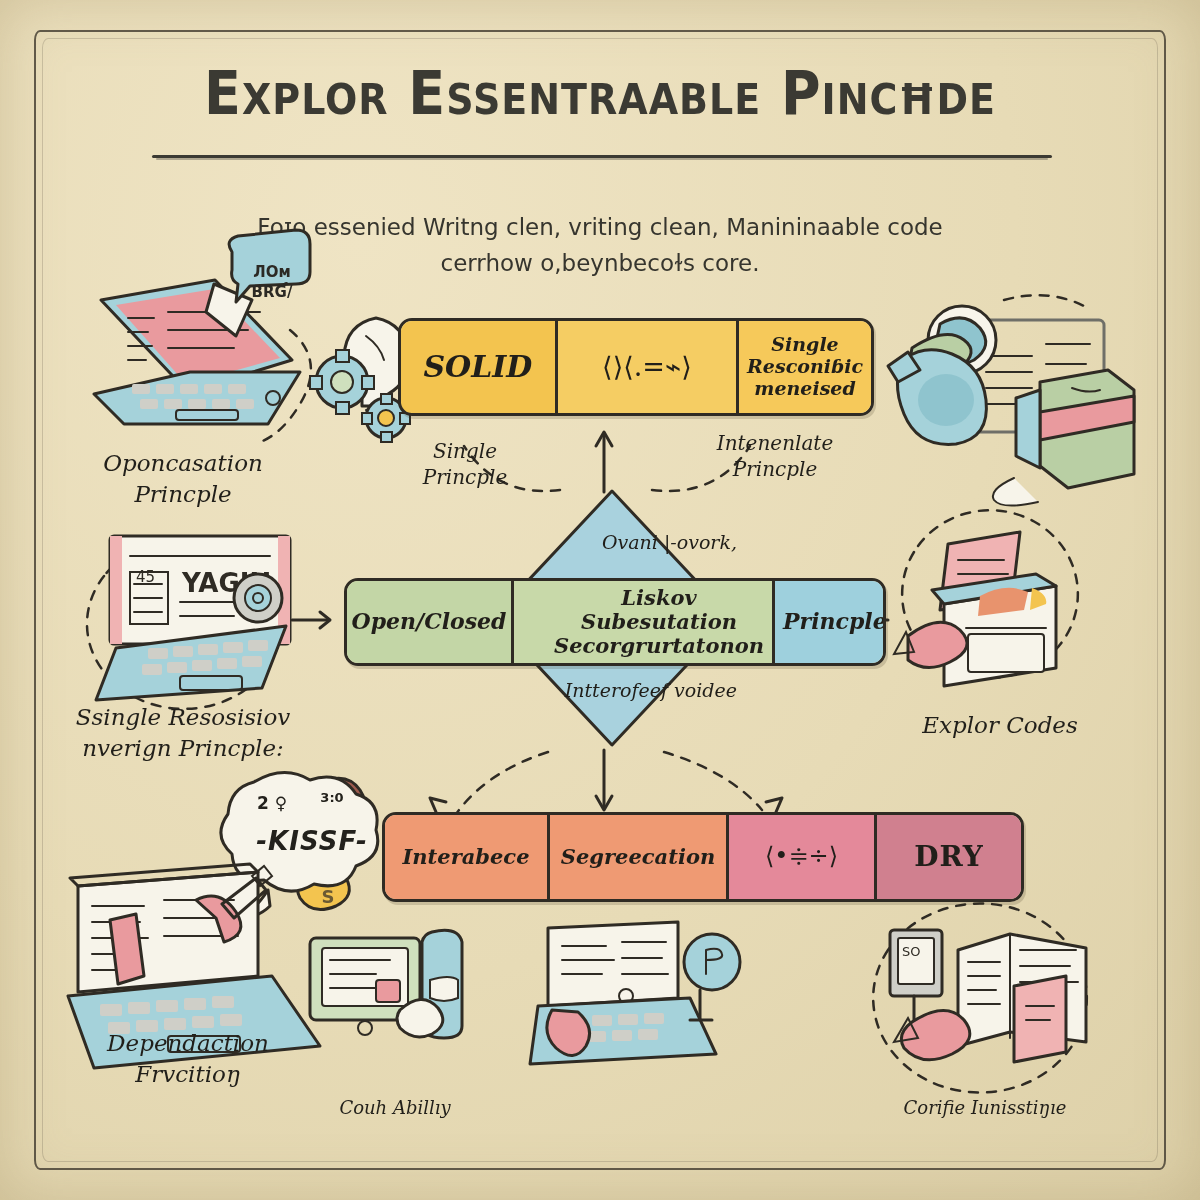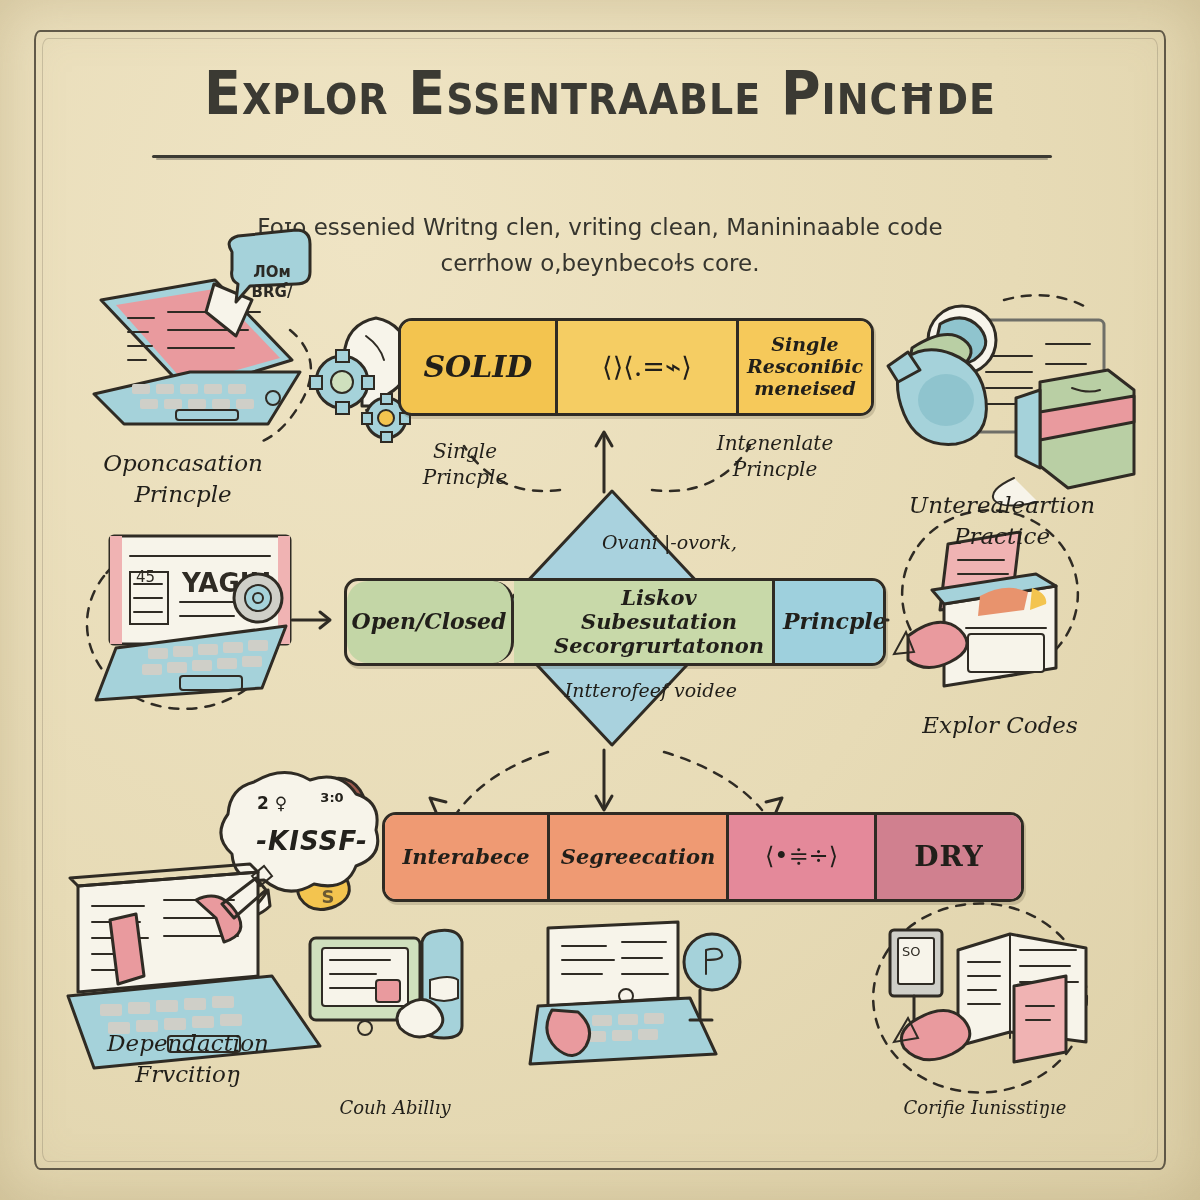--- a/index.html
+++ b/index.html
@@ -85,21 +85,21 @@
     line-height: 1.15;
   }
   .bar .cell:last-child { border-right: none; }
 
   #bar-top { left: 398px; top: 318px; width: 470px; height: 92px; }
   #bar-top .c1 { width: 140px; background: #f3c44f; font-size: 30px; font-style: italic; }
   #bar-top .c2 { width: 165px; background: #f5cd63; font-size: 27px; font-style: normal; font-weight: normal;}
   #bar-top .c3 { flex: 1; background: #f6c95a; font-size: 19px; }
 
   #bar-mid { left: 344px; top: 578px; width: 536px; height: 82px; }
-  #bar-mid .c1 { width: 148px; background: #c3d6a6; font-size: 22px; border-radius: 21px; }
+  #bar-mid .c1 { width: 148px; background: #c3d6a6; font-size: 22px; }
   #bar-mid .c2 { flex: 1; background: #c8d9a9; font-size: 21px; padding-left: 40px; }
   #bar-mid .c3 { width: 140px; background: #9ed0dd; font-size: 22px; }
 
   #bar-bot { left: 382px; top: 812px; width: 636px; height: 84px; }
   #bar-bot .c1 { width: 146px; background: #ef9a73; font-size: 21px; }
   #bar-bot .c2 { width: 160px; background: #ef9a73; font-size: 21px; }
   #bar-bot .c3 { flex: 1; background: #e4899a; font-size: 24px; font-style: normal; font-weight: normal; }
   #bar-bot .c4 { width: 128px; background: #d0808f; font-size: 28px; font-style: normal; letter-spacing: 1px;}
 
   
@@ -454,21 +454,22 @@
     <div class="cell c3">⟨•≑÷⟩</div>
     <div class="cell c4">DRY</div>
   </div>
 
   <div class="inner-label" id="lab-sr" style="white-space:pre-line">Single
 Princple</div>
   <div class="inner-label" id="lab-ip" style="white-space:pre-line">Intenenlate
 Princple</div>
 
   <div class="cap" id="cap-tl">Oponcasation Princple</div>
-  <div class="cap" id="cap-tr">Unterealeartion Practice</div>
+  <div class="cap" id="cap-ml" style="white-space:pre-line">Ssingle Resosisiov
+nverign Princple:</div>
   <div class="cap" id="cap-mr">Explor Codes</div>
   <div class="cap" id="cap-bl">Dependaction Frvcitioŋ</div>
   <div class="cap small" id="cap-b1">Couh Abillıy</div>
   <div class="cap small" id="cap-b3">Corifie Iunisstiŋıe</div>
 
   <div class="bubble-txt" id="kiss-word">-KISSF-</div>
   <div class="bubble-txt" id="kiss-n1">2 ♀</div>
   <div class="bubble-txt" id="kiss-n2">3:0</div>
   <div class="bubble-txt" id="kiss-n3">S</div>
   <div class="bubble-txt" id="laptop-bubble-txt">ЛOм BRƓ/</div>

